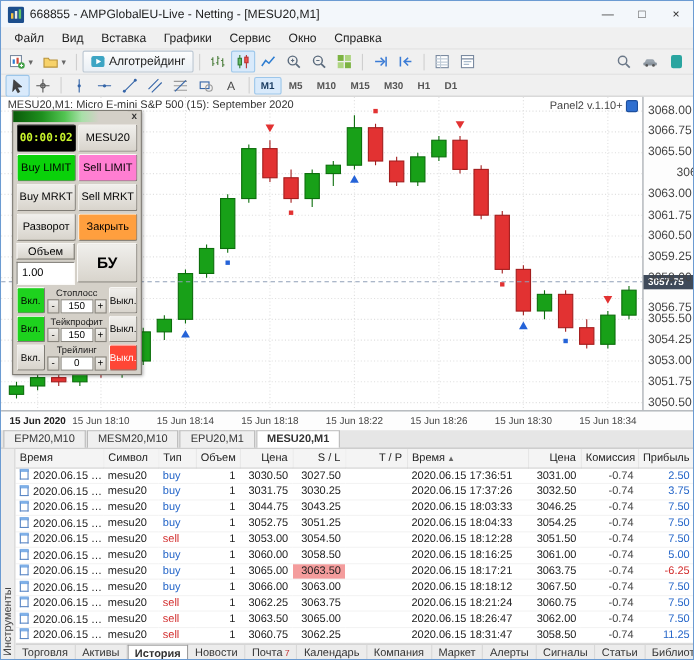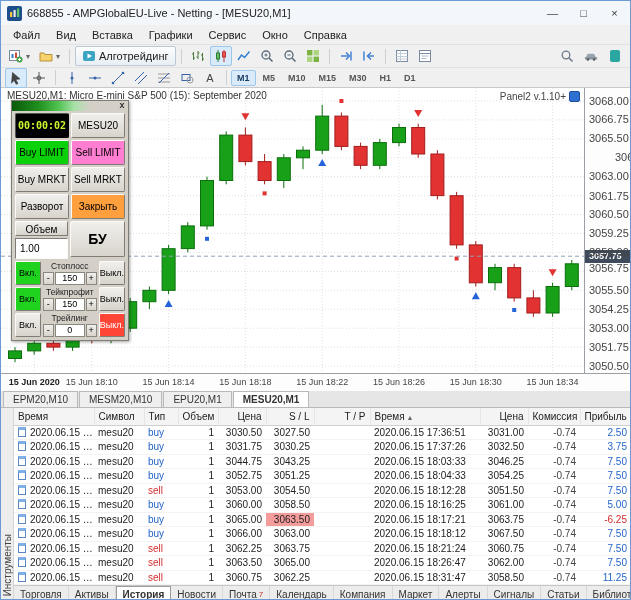--- a/index.html
+++ b/index.html
@@ -93,21 +93,21 @@
   table.hist td.type-buy { color: #2465c8; }
   table.hist td.type-sell { color: #d22c2c; }
   table.hist td.pos { color: #2465c8; }
   table.hist td.neg { color: #d22c2c; }
   table.hist td.com { color: #444; }
   table.hist td.sl-hit { background: #f49c9c; }
   .sort { font-size: 7px; color: #666; }
   .doc-ic { display: inline-block; width: 8px; height: 10px; background: #ffffff; border: 1px solid #5b87c5; border-top: 3px solid #7fb0e8; margin-right: 4px; vertical-align: -1px; }
 
   
-  .bottom-tabs { margin-top: auto; height: 16px; display: flex; align-items: flex-start; background: #ececec; border-top: 1px solid #c6c6c6; font-size: 10px; overflow: hidden; }
+  .bottom-tabs { margin-top: auto; height: 16px; display: flex; align-items: center; background: #ececec; border-top: 1px solid #c6c6c6; font-size: 10px; overflow: hidden; }
   .b-tab { height: 16px; display: flex; align-items: center; padding: 0 6px; color: #333; border-right: 1px solid #d8d8d8; white-space: nowrap; }
   .b-tab.active { background: #ffffff; border: 1px solid #9c9c9c; border-bottom: none; font-weight: bold; }
   .badge { font-size: 8px; color: #c03030; margin-left: 2px; }
 </style>
 </head>
 <body>
 
 <div class="window">
 
   <div class="titlebar">
@@ -482,21 +482,21 @@
       <div class="cur-price-tag" id="cur-price-tag" style="top: 161.7px;">3057.75</div>
     <div class="price-label" style="top: 8.5px;">3068.00</div>
         <div class="price-label" style="top: 27.4px;">3066.75</div>
         <div class="price-label" style="top: 46.4px;">3065.50</div>
         <div class="price-label" style="top: 65.3px; margin-left: 26px;">3064.25</div>
         <div class="price-label" style="top: 84.2px;">3063.00</div>
         <div class="price-label" style="top: 104px;">3061.75</div>
         <div class="price-label" style="top: 122.1px;">3060.50</div>
         <div class="price-label" style="top: 141px;">3059.25</div>
         <div class="price-label" style="top: 159.9px;">3058.00</div>
-        <div class="price-label" style="top: 176px;">3056.75</div>
+        <div class="price-label" style="top: 188px;">3056.75</div>
         <div class="price-label" style="top: 197.8px;">3055.50</div>
         <div class="price-label" style="top: 216.7px;">3054.25</div>
         <div class="price-label" style="top: 235.7px;">3053.00</div>
         <div class="price-label" style="top: 254.6px;">3051.75</div>
         <div class="price-label" style="top: 273.5px;">3050.50</div>
       </div>
     <div class="time-axis" id="time-axis">
         <div class="time-label date" style="left: -4.8px;">15 Jun 2020</div>
         <div class="time-label" style="left: 52.8px;">15 Jun 18:10</div>
         <div class="time-label" style="left: 129.6px;">15 Jun 18:14</div>

